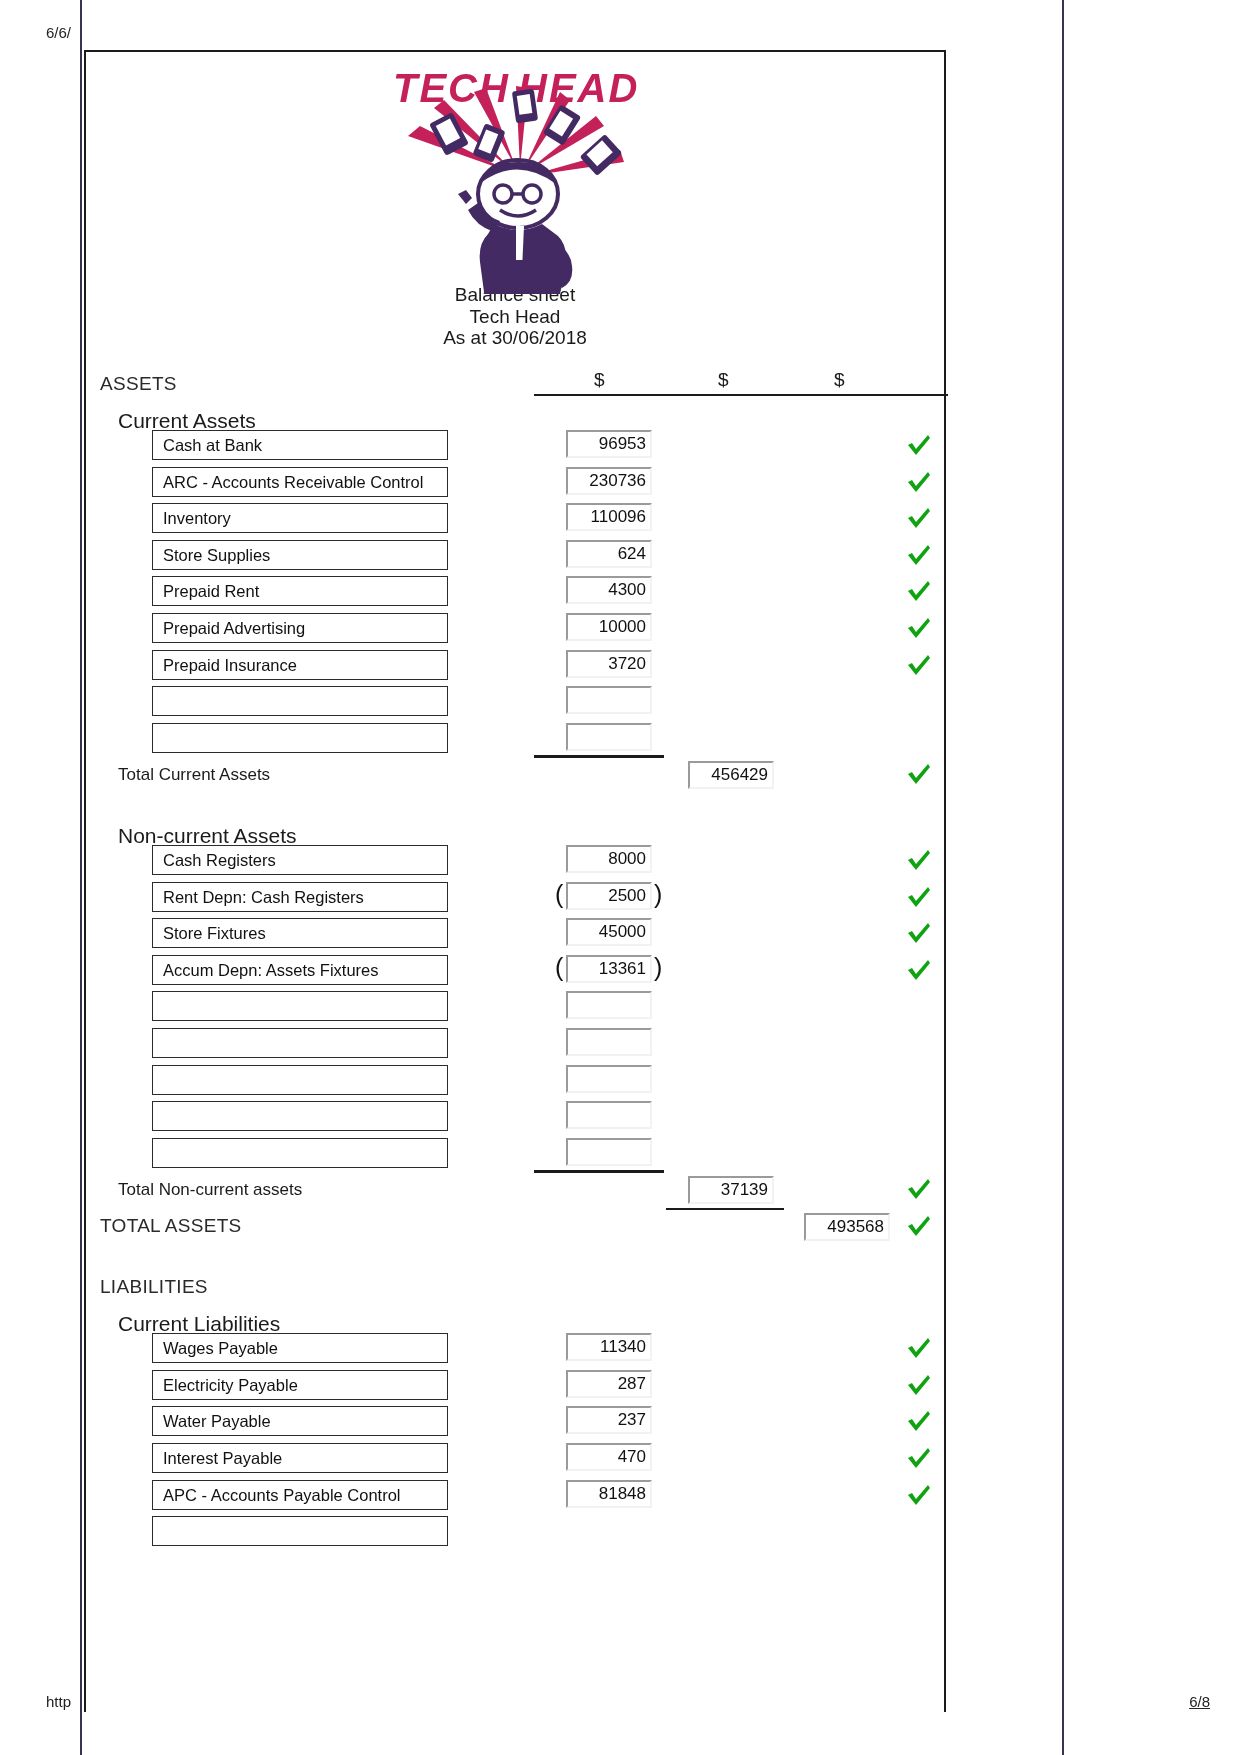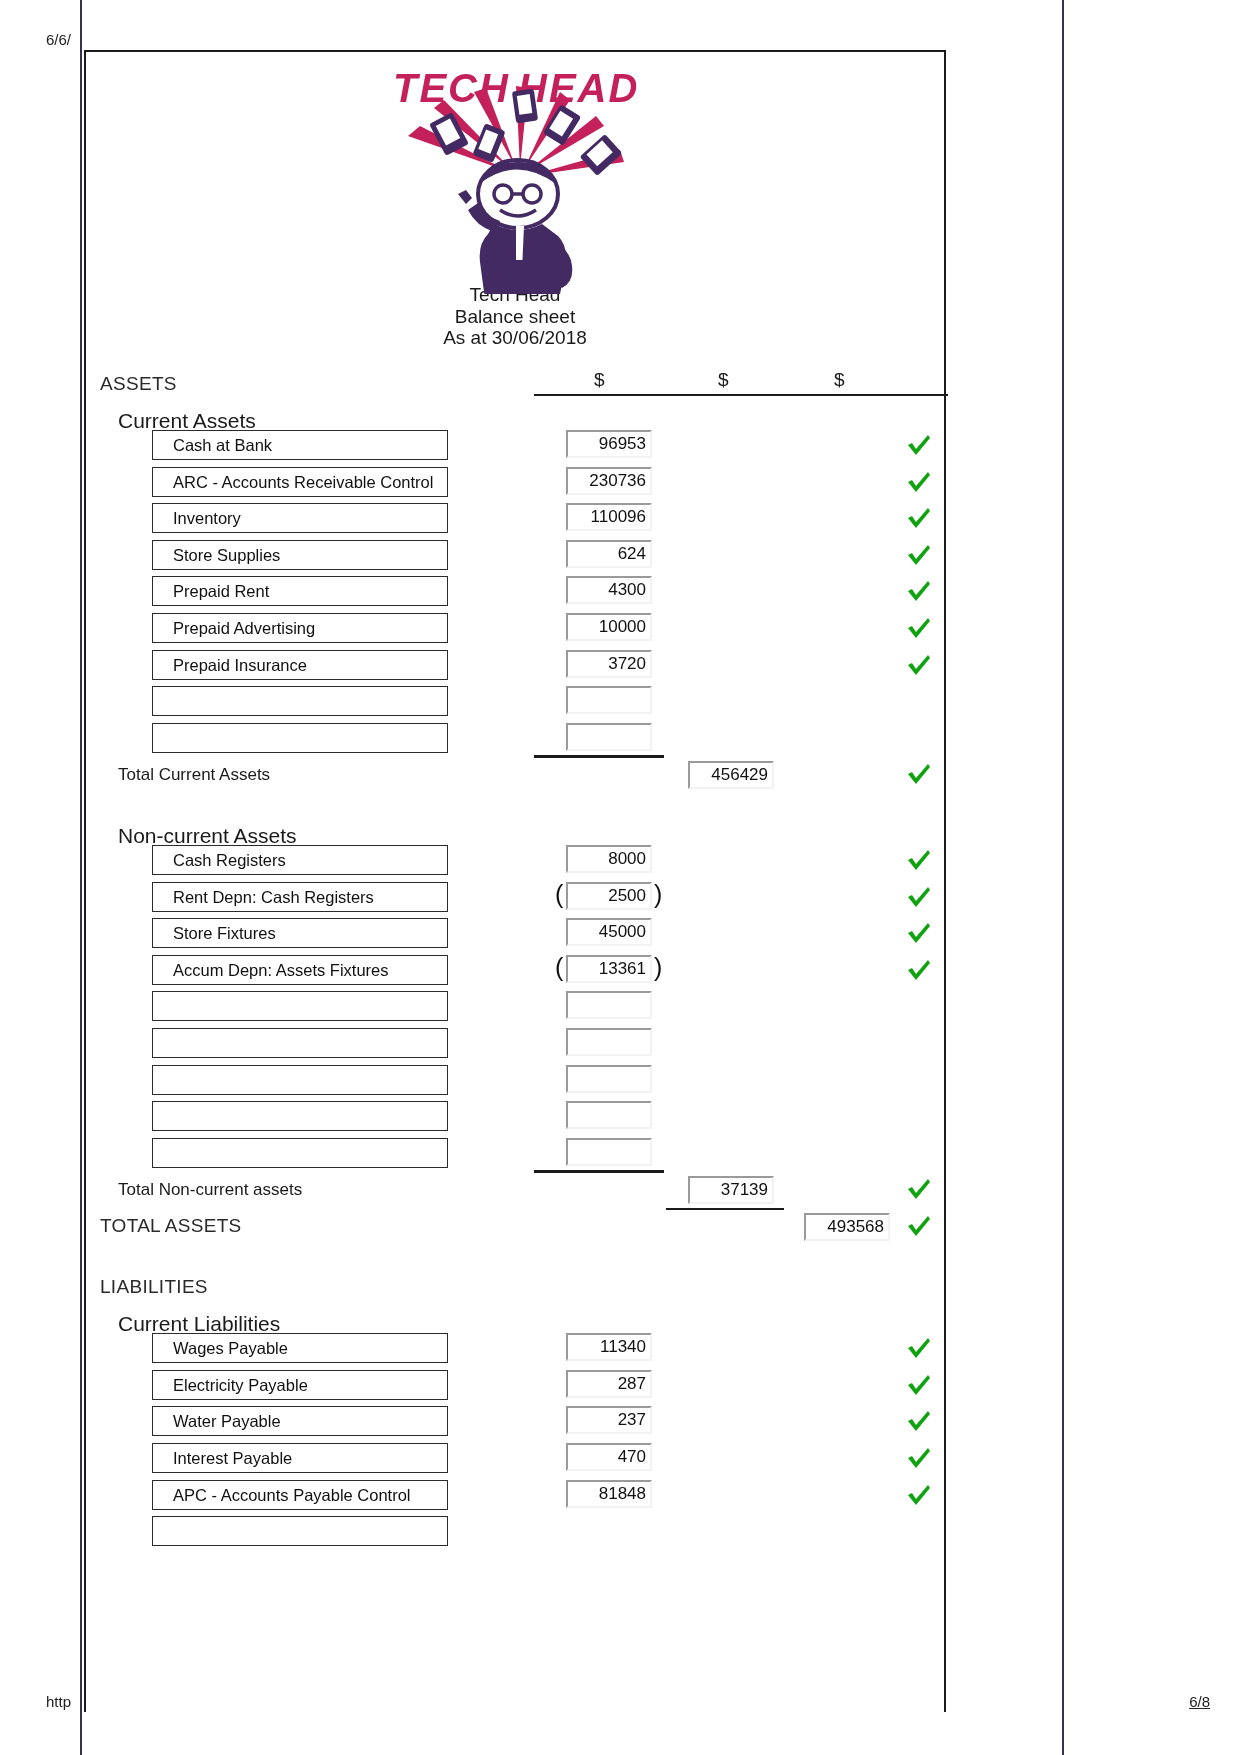--- a/index.html
+++ b/index.html
@@ -15,21 +15,21 @@
     color: #1a1a1a;
     overflow: hidden;
   }
 
   
   .print-header {
     position: absolute;
     top: 24px; left: 0; width: 1240px; height: 22px;
     font-size: 15px; color: #222;
   }
-  .print-header .ph-left  { position: absolute; left: 46px;  top: 0; margin-top: 7px; }
+  .print-header .ph-left  { position: absolute; left: 46px;  top: 0; }
   .print-footer {
     position: absolute;
     bottom: 40px; left: 0; width: 1240px; height: 22px;
     font-size: 15px; color: #222;
   }
   .print-footer .pf-left  { position: absolute; left: 46px;  top: 0; }
   .print-footer .pf-right { position: absolute; right: 30px; top: 0; text-decoration: underline; }
 
   
   .edge-rule {
@@ -95,21 +95,21 @@
     position: absolute;
     left: 66px;
     top: 0;
     width: 296px;
     height: 30px;
     border: 1.3px solid #2b2b2b;
     background: #fff;
     box-sizing: border-box;
     font-size: 16.5px;
     line-height: 28px;
-    padding-left: 20px;
+    padding-left: 10px;
     color: #111;
     white-space: nowrap;
     overflow: hidden;
   }
 
   
   .valbox {
     position: absolute;
     width: 86px;
     height: 28px;
@@ -238,22 +238,22 @@
       <path d="M104 168 q-18 -6 -26 -22 l10 -7 q8 14 22 18 z" fill="#432a63"></path>
       <path d="M76 140 l-8 -10 l8 -4 l6 8 z" fill="#432a63"></path>
 
       <path d="M158 178 q22 4 24 24 q2 16 -10 22 l-8 -8 q8 -6 4 -16 q-4 -12 -14 -12 z" fill="#432a63"></path>
 
       <path d="M116 228 l6 -32 l14 0 l4 32 z" fill="#432a63"></path>
       <path d="M110 226 l36 0 l0 6 l-40 0 z" fill="#432a63"></path>
     </svg>
   </div>
 
+  <div class="doc-title">Balance sheet</div>
   <div class="doc-title">Tech Head</div>
-  <div class="doc-title">Balance sheet</div>
   <div class="doc-title">As at 30/06/2018</div>
 
   <div class="report">
 
     <div class="row">
       <span class="c-head">ASSETS</span>
       <span class="dollar d1">$</span>
       <span class="dollar d2">$</span>
       <span class="dollar d3">$</span>
       <div class="rule header-rule"></div>

